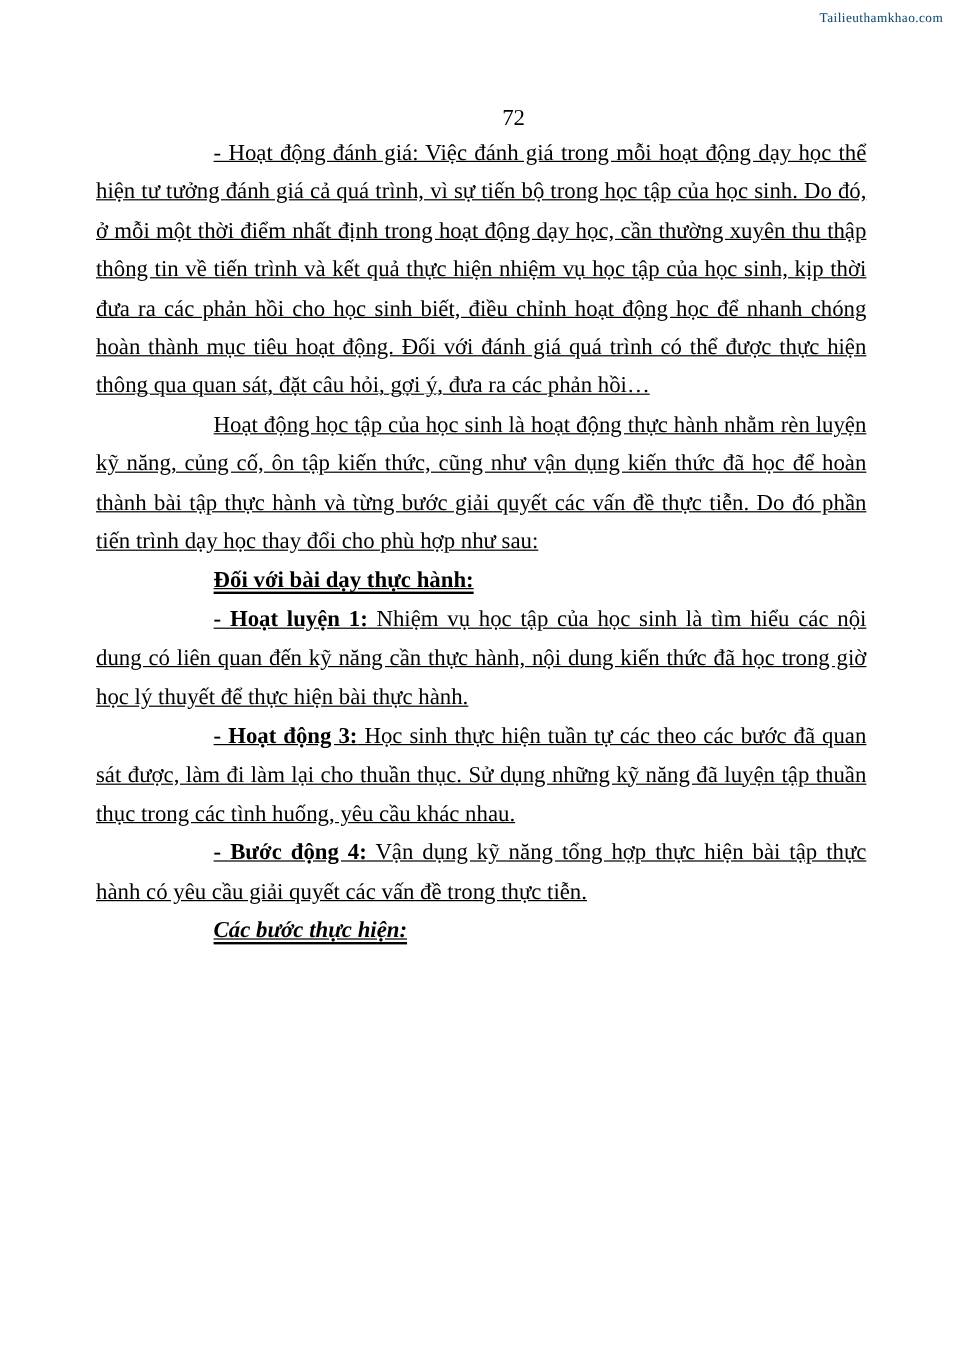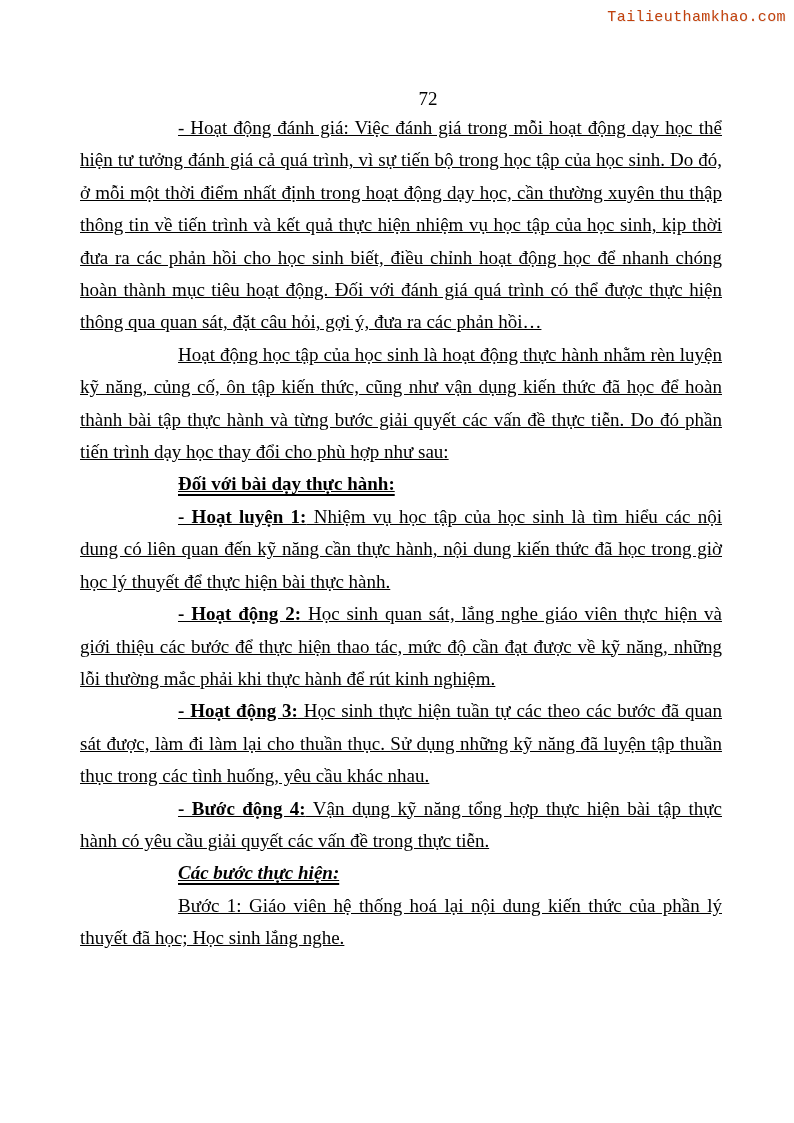--- a/index.html
+++ b/index.html
@@ -13,24 +13,24 @@
     height: 1123px;
     background: #ffffff;
     overflow: hidden;
     font-family: "Liberation Serif", "DejaVu Serif", serif;
     color: #000000;
   }
   .watermark {
     position: absolute;
     top: 9px;
     right: 8px;
-    font-family: Liberation Mono, monospace;
-    font-size: 15px;
+    font-family: Liberation Serif, serif;
+    font-size: 11px;
     letter-spacing: 0.4px;
-    color: #c2410c;
+    color: #0c4a6e;
     text-shadow: 0.5px 0.5px 0 #eeeeee;
     user-select: none;
   }
   .page-number {
     margin-top: 86px;
     text-align: center;
     font-size: 19px;
     line-height: 26px;
     transform: translateX(31px);
   }
@@ -75,24 +75,22 @@
   <div class="content">
 
     <p>- Hoạt động đánh giá: Việc đánh giá trong mỗi hoạt động dạy học thể hiện tư tưởng đánh giá cả quá trình, vì sự tiến bộ trong học tập của học sinh. Do đó, ở mỗi một thời điểm nhất định trong hoạt động dạy học, cần thường xuyên thu thập thông tin về tiến trình và kết quả thực hiện nhiệm vụ học tập của học sinh, kịp thời đưa ra các phản hồi cho học sinh biết, điều chỉnh hoạt động học để nhanh chóng hoàn thành mục tiêu hoạt động. Đối với đánh giá quá trình có thể được thực hiện thông qua quan sát, đặt câu hỏi, gợi ý, đưa ra các phản hồi…</p>
 
     <p>Hoạt động học tập của học sinh là hoạt động thực hành nhằm rèn luyện kỹ năng, củng cố, ôn tập kiến thức, cũng như vận dụng kiến thức đã học để hoàn thành bài tập thực hành và từng bước giải quyết các vấn đề thực tiễn. Do đó phần tiến trình dạy học thay đổi cho phù hợp như sau:</p>
 
     <p><span class="heading-main">Đối với bài dạy thực hành:</span></p>
 
     <p><span class="bold">- Hoạt luyện 1:</span><span> Nhiệm vụ học tập của học sinh là tìm hiểu các nội dung có liên quan đến kỹ năng cần thực hành, nội dung kiến thức đã học trong giờ học lý thuyết để thực hiện bài thực hành.</span></p>
 
-    <p><span class="bold">- Hoạt động 2:</span><span> Học sinh quan sát, lắng nghe giáo viên thực hiện và giới thiệu các bước để thực hiện thao tác, mức độ cần đạt được về kỹ năng, những lỗi thường mắc phải khi thực hành để rút kinh nghiệm.</span></p>
 
     <p><span class="bold">- Hoạt động 3:</span><span> Học sinh thực hiện tuần tự các theo các bước đã quan sát được, làm đi làm lại cho thuần thục. Sử dụng những kỹ năng đã luyện tập thuần thục trong các tình huống, yêu cầu khác nhau.</span></p>
 
     <p><span class="bold">- Bước động 4:</span><span> Vận dụng kỹ năng tổng hợp thực hiện bài tập thực hành có yêu cầu giải quyết các vấn đề trong thực tiễn.</span></p>
 
     <p><span class="heading-steps">Các bước thực hiện:</span></p>
 
-    <p>Bước 1: Giáo viên hệ thống hoá lại nội dung kiến thức của phần lý thuyết đã học; Học sinh lắng nghe.</p>
 
   </div>
 </div>
 
 </body></html>

